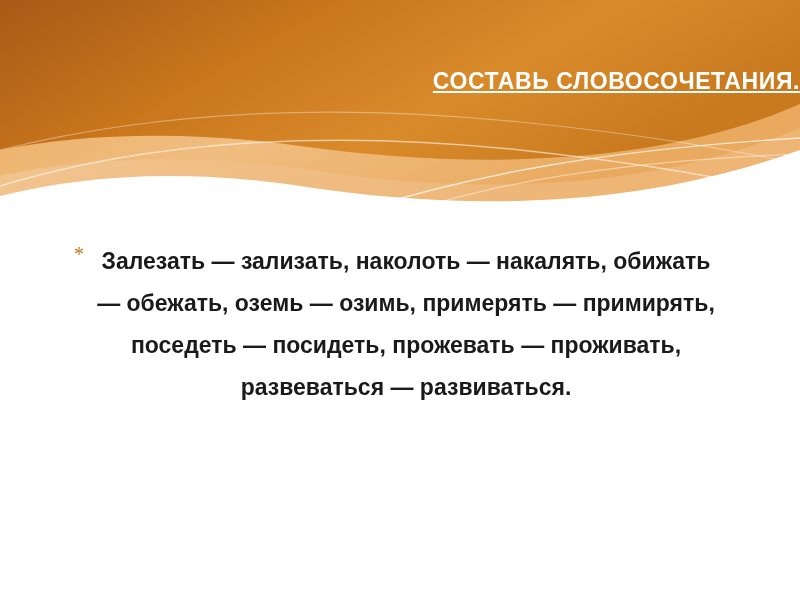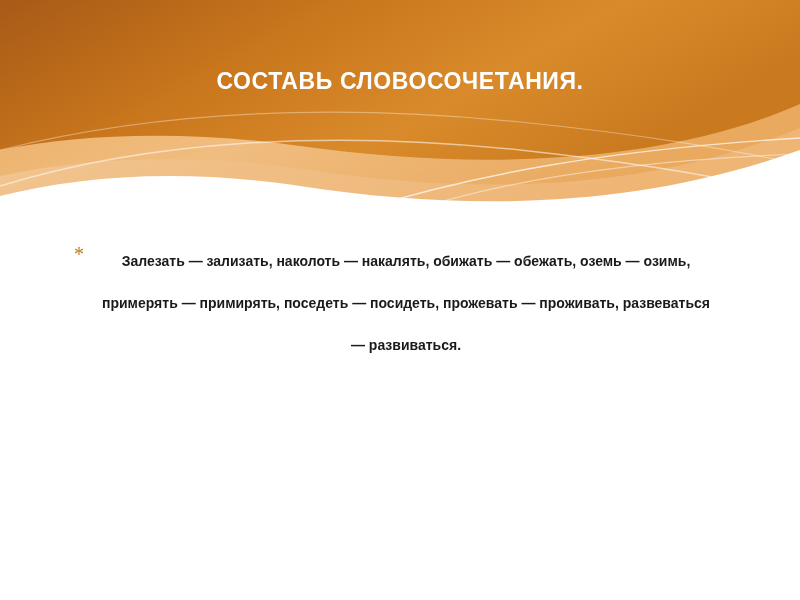--- a/index.html
+++ b/index.html
@@ -31,28 +31,29 @@
   }
   .banner svg {
     display: block;
   }
   
   .title {
     position: absolute;
     left: 0;
     top: 68px;
     width: 800px;
-    text-align: center;
+    text-align: right;
     color: #ffffff;
     font-size: 23px;
     font-weight: bold;
     letter-spacing: 0.6px;
     text-transform: uppercase;
     font-family: "Liberation Sans", sans-serif;
     z-index: 5;
+    text-decoration: underline;
   }
   
   .body-block {
     position: absolute;
     left: 96px;
     top: 240px;
     width: 620px;
     text-align: center;
     z-index: 4;
   }
@@ -65,21 +66,21 @@
     left: -22px;
     top: 4px;
     color: #c0761a;
     font-size: 20px;
     line-height: 20px;
     font-family: "Liberation Serif", serif;
   }
   .body-text {
     display: block;
     color: #1a1a1a;
-    font-size: 14px;
+    font-size: 23px;
     line-height: 42px;
     font-weight: bold;
     font-family: "Liberation Sans", sans-serif;
     text-align: center;
   }
 </style>
 </head>
 <body>
 
 <div class="slide">

